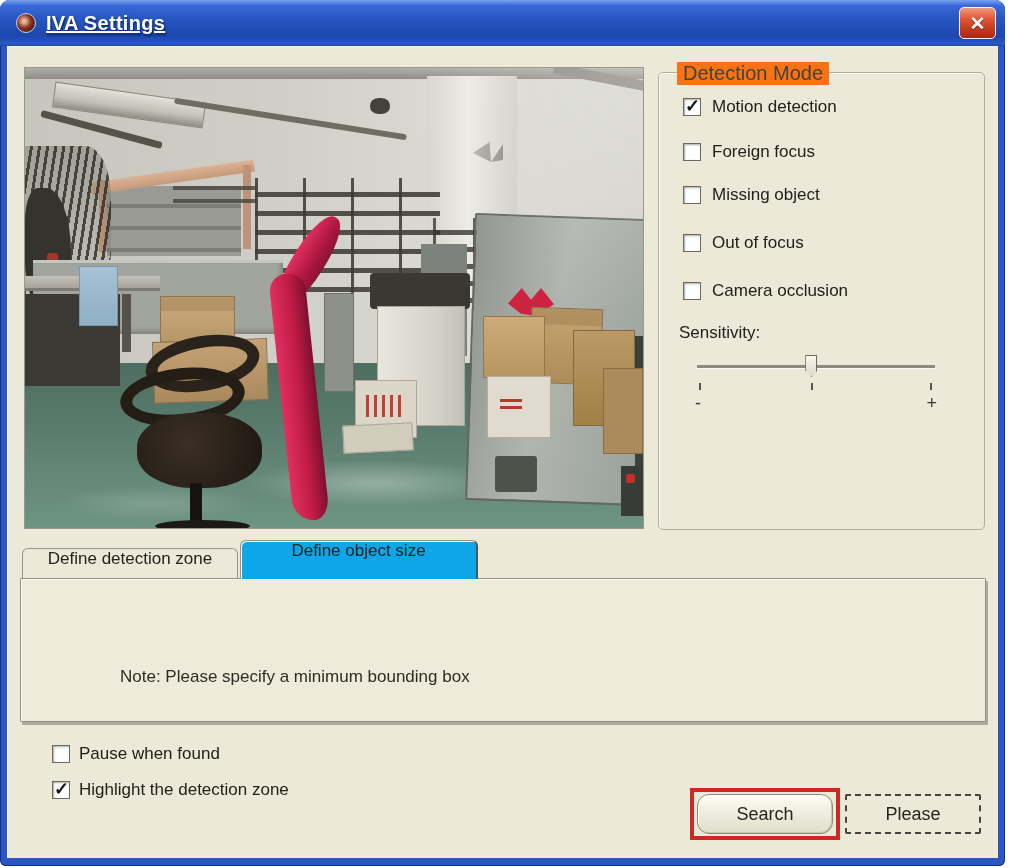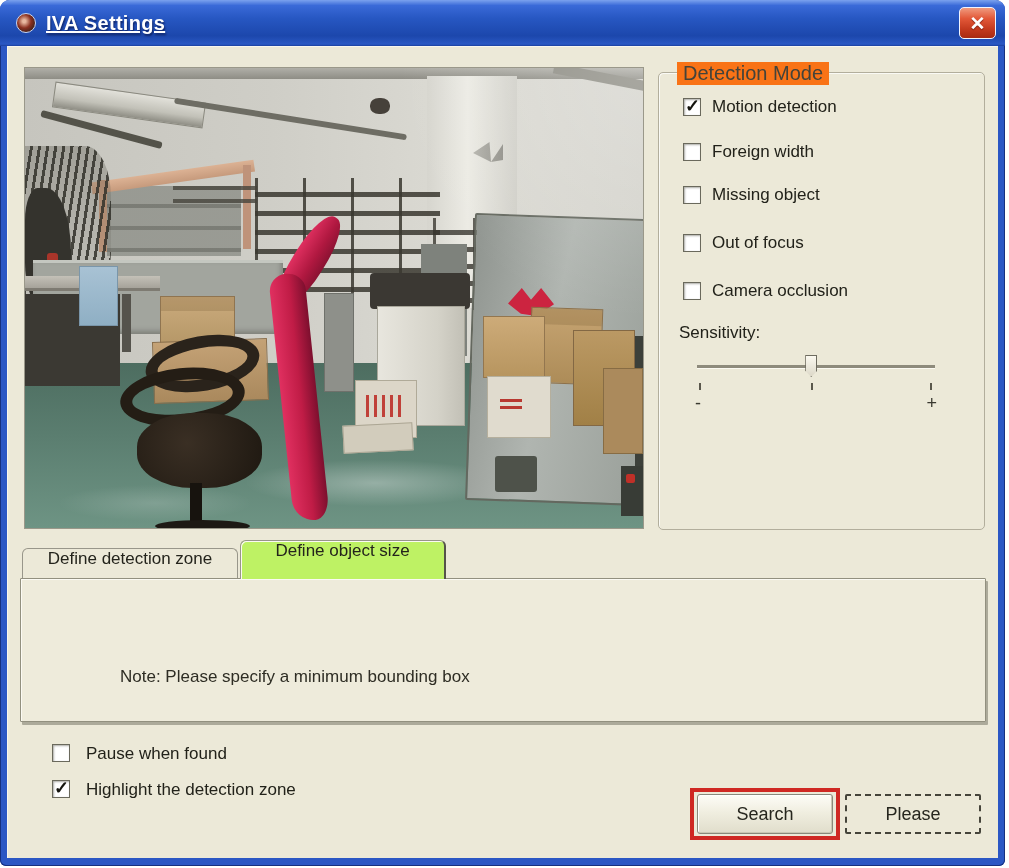--- a/index.html
+++ b/index.html
@@ -179,42 +179,42 @@
   .minmax { position:absolute; left:36px; top:320px; width:242px; display:flex; justify-content:space-between;
     font-size:18px; color:#3a3930; }
 
   
   .tab {
     position:absolute; display:flex; align-items:flex-start; justify-content:center;
     border:1px solid #98968a; border-bottom:none; border-radius:6px 6px 0 0;
     background:#ece9d8; font-size:17px; color:#24241c; cursor:pointer;
   }
   .tab-zone { left:15px; top:502px; width:216px; height:31px; }
-  .tab-size { left:233px; top:494px; width:206px; height:39px; background:#bef264; z-index:3;
+  .tab-size { left:233px; top:494px; width:238px; height:39px; background:#0ea5e9; z-index:3;
     border-right:2px solid #55534a; box-shadow: inset 1px 1px 0 #fbfaf3; }
   .tab-panel {
     position:absolute; left:13px; top:532px; width:966px; height:144px; z-index:2;
     background:#eeebdb; border:1px solid #92907f;
     box-shadow: inset 1px 1px 0 #fbfaf3, 2px 3px 0 rgba(120,118,104,.55);
     border-radius:1px;
   }
   .ignore-row { position:absolute; left:46px; top:42px; display:flex; align-items:center; gap:12px; }
   .note-text { position:absolute; left:82px; top:88px; font-size:17px; color:#2e2d24;margin-left:17px; }
 
   
-  .f-row { position:absolute; left:45px; display:flex; gap:16px; }
+  .f-row { position:absolute; left:45px; display:flex; align-items:center; gap:9px; }
   .annotation {
     position:absolute; left:683px; top:742px; width:150px; height:52px;
     border:4px solid #cf2823; z-index:4; pointer-events:none;
   }
   .btn {
     position:absolute; width:136px; height:40px; font-size:18px; color:#26261e;
     display:flex; align-items:center; justify-content:center; cursor:pointer;
     background:linear-gradient(180deg,#fdfcf7,#f0eee0 45%,#e0ddcb 100%);
-    border:1px solid #8a887b; border-radius:3px;
+    border:1px solid #8a887b; border-radius:12px;
     box-shadow: inset 1px 1px 0 #ffffff, inset -1px -1px 0 #c9c6b3;
   }
   .btn-search { left:690px; top:748px; }
   .btn-cancel { left:838px; top:748px; background:#ece9d8;
     border:2px dashed #45443a; border-radius:2px; box-shadow:none; }
 </style>
 </head>
 <body>
 
 <div class="window">
@@ -288,21 +288,21 @@
 
     <div class="groupbox">
       <span class="group-label">Detection Mode</span>
 
       <div class="g-row" style="top:24px">
         <span class="cb checked"></span>
         <span class="cb-label">Motion detection</span>
       </div>
       <div class="g-row" style="top:69px">
         <span class="cb"></span>
-        <span class="cb-label">Foreign width</span>
+        <span class="cb-label">Foreign focus</span>
       </div>
       <div class="g-row" style="top:112px">
         <span class="cb"></span>
         <span class="cb-label">Missing object</span>
       </div>
       <div class="g-row" style="top:160px">
         <span class="cb"></span>
         <span class="cb-label">Out of focus</span>
       </div>
       <div class="g-row" style="top:208px">

